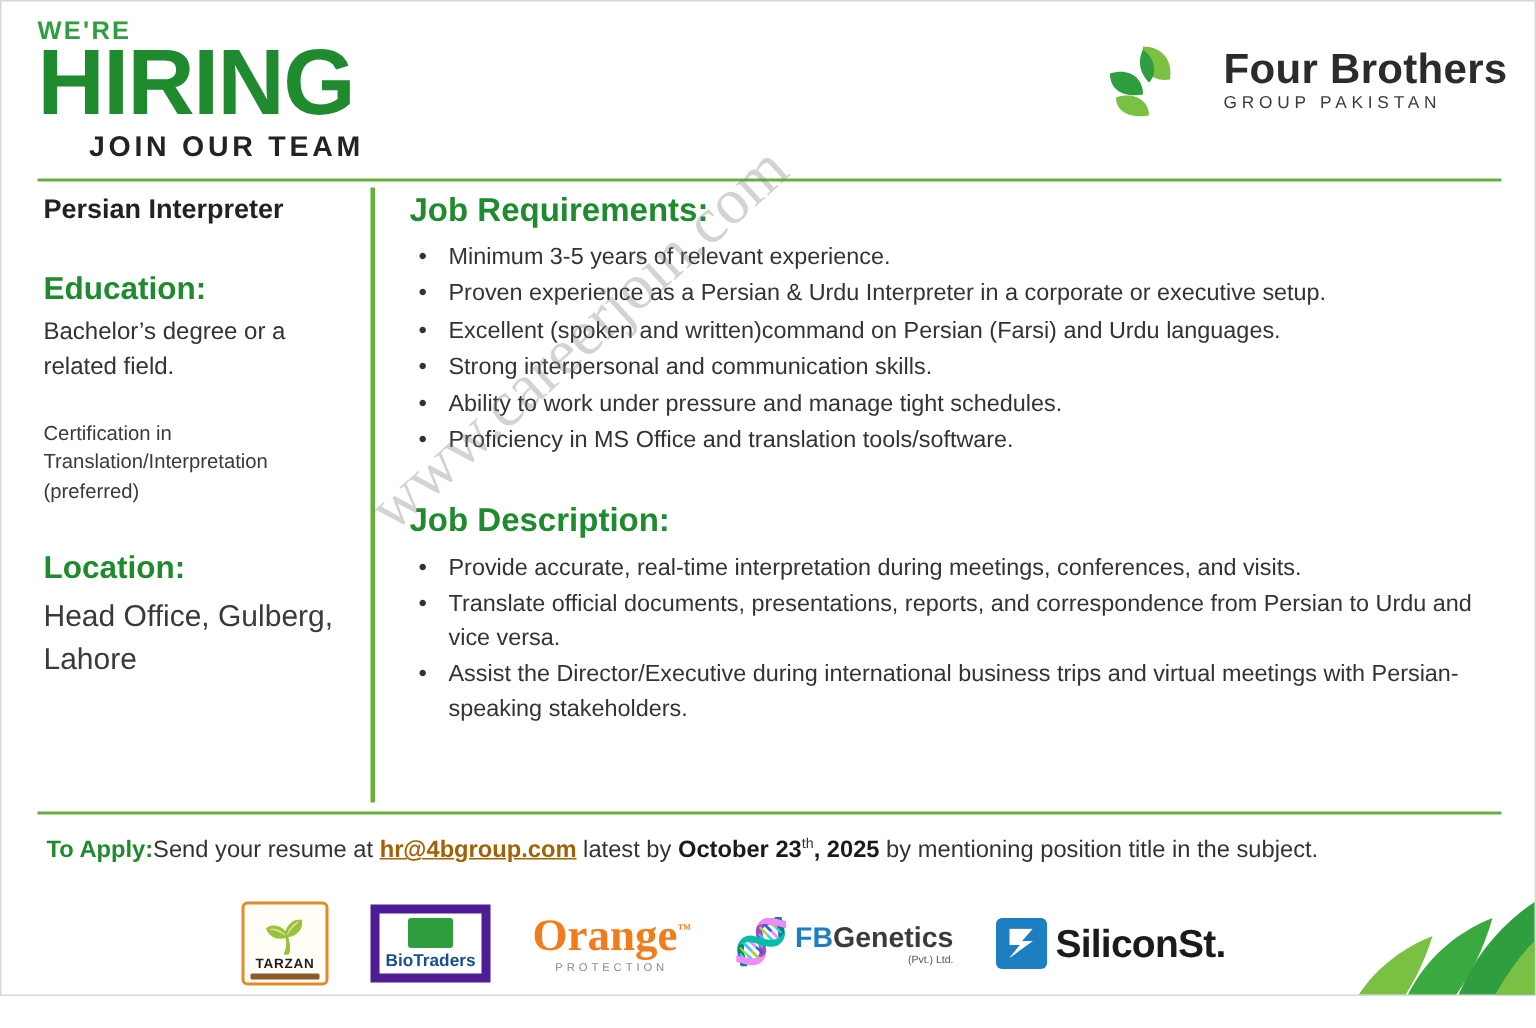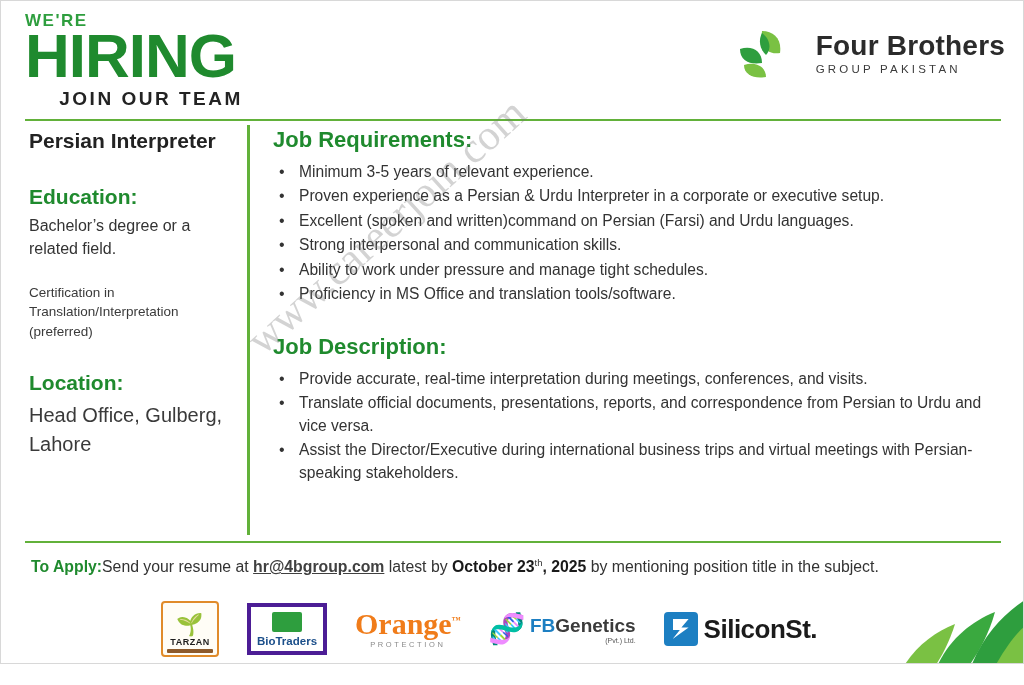--- a/index.html
+++ b/index.html
@@ -107,21 +107,21 @@
     width: 210px;
     color: #2f2f2f;
   }
   .lbl {
     font-size: 21px;
     font-weight: bold;
     color: #1f8a2e;
     margin-bottom: 6px;
   }
   .val-strong {
-    font-size: 21px;
+    font-size: 18px;
     font-weight: bold;
     color: #222;
     line-height: 1.35;
   }
   .val {
     font-size: 16px;
     color: #333;
     line-height: 1.42;
   }
   .val-small {
@@ -176,21 +176,21 @@
   .apply {
     position: absolute;
     left: 30px;
     top: 556px;
     width: 980px;
     font-size: 15.8px;
     color: #333;
   }
   .apply b.green { color: #1f8a2e; font-weight: bold; }
   .apply b.dark { color: #1a1a1a; font-weight: bold; }
-  .apply .mail { color: #404040; font-weight: bold; text-decoration: underline; margin-top: 16px; }
+  .apply .mail { color: #a16207; font-weight: bold; text-decoration: underline; margin-top: 16px; }
   .apply sup { font-size: 9.5px; }
 
   
   .footer {
     position: absolute;
     left: 0;
     top: 592px;
     width: 1024px;
     height: 93px;
   }
@@ -216,21 +216,21 @@
   }
   .tarzan .leaf-ic { font-size: 22px; color: #2d9b3f; line-height: 1; }
   .tarzan .nm {
     font-size: 9px; font-weight: bold; color: #1d1d1d;
     letter-spacing: 0.5px; margin-top: 1px;
   }
   .tarzan .bar { width: 46px; height: 4px; background: #8d5a2b; margin-top: 2px; border-radius: 1px;}
 
   
   .bio {
-    width: 80px; height: 52px; border: 4px solid #4c1d95;
+    width: 80px; height: 52px; border: 6px solid #4c1d95;
     display: flex; flex-direction: column; align-items: center; justify-content: center;
     background: #fff;
   }
   .bio .sq { width: 30px; height: 20px; background: #2e9e3e; border-radius: 2px; }
   .bio .nm { font-size: 11.5px; font-weight: bold; color: #1b4f8a; margin-top: 3px; }
 
   
   .orange .o {
     font-size: 30px; font-weight: bold; color: #f07c1a;
     font-family: "Liberation Serif", serif; line-height: 1;

